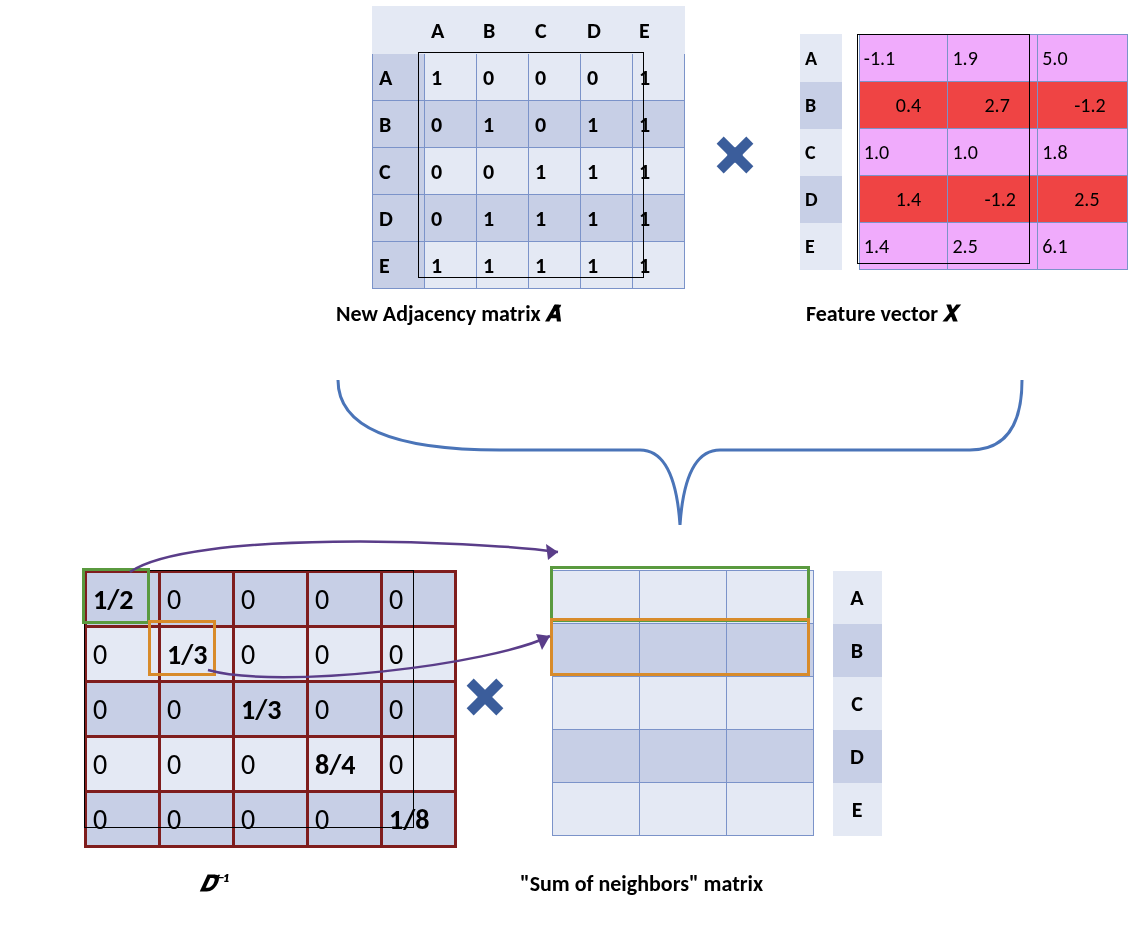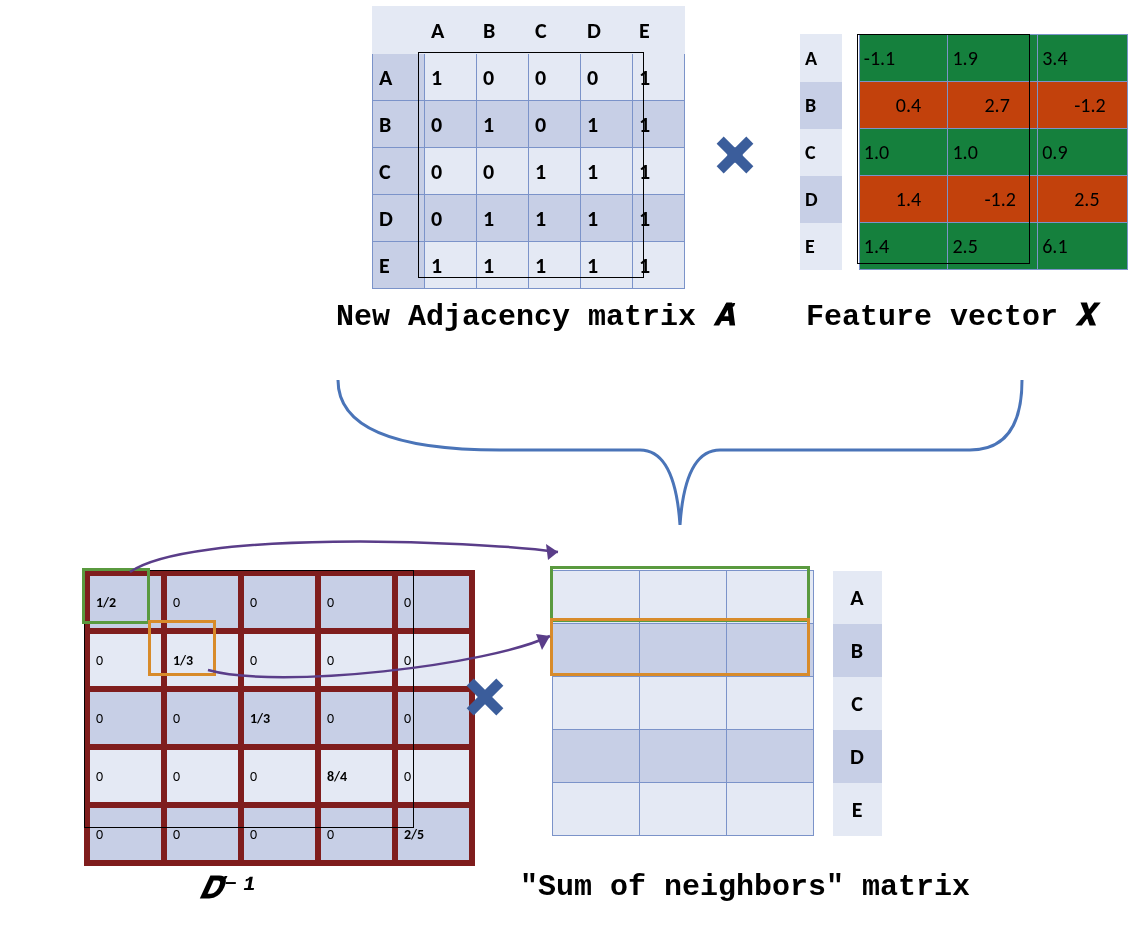--- a/index.html
+++ b/index.html
@@ -35,32 +35,32 @@
   .featX { position: absolute; left: 800px; top: 34px; }
   .featX td {
     width: 56px; height: 44px;
     border: 1px solid #7b93c9;
     font-size: 20px; font-weight: 400;
     padding-left: 4px;
   }
   .featX .lbl { width: 40px; border: 1px solid #fff; font-weight: 700; background: transparent; }
   .featX .lbl-dark { background: #c7cfe6; border:1px solid #c7cfe6; }
   .featX .lbl-light { background: #e4e9f4; border:1px solid #e4e9f4; }
-  .featX .data-light { background: #15803d; }
-  .featX .data-dark  { background: #c2410c; padding-left: 36px; }
-
-  
-  .caption { position: absolute; font-weight: 700; font-size: 30px; font-family: Liberation Mono, monospace; }
+  .featX .data-light { background: #f0abfc; }
+  .featX .data-dark  { background: #ef4444; padding-left: 36px; }
+
+  
+  .caption { position: absolute; font-weight: 700; font-size: 22px; }
 
   
   .dinv { position: absolute; left: 84px; top: 570px; }
   .dinv td {
     width: 64px; height: 50px;
-    border: 6px solid #7f1d1d;
-    font-size: 14px; padding-left: 6px;
+    border: 3px solid #7f1d1d;
+    font-size: 28px; padding-left: 6px;
   }
   .dinv .data-light { background: #e4e9f4; }
   .dinv .data-dark  { background: #c7cfe6; }
   .dinv .diag { font-weight: 700; }
 
   
   .sumN { position: absolute; left: 552px; top: 570px; }
   .sumN td {
     width: 84px; height: 50px;
     border: 1px solid #7b93c9;
@@ -167,35 +167,35 @@
     </svg>
   </div>
 
   <table class="featX">
     <tbody>
         <tr>
       <td class="lbl lbl-light">A</td>
       <td style="width:14px;border:none;background:transparent;"></td>
       <td class="cell data-light">-1.1</td>
       <td class="cell data-light">1.9</td>
-      <td class="cell data-light">3.4</td>
+      <td class="cell data-light">5.0</td>
     </tr>
     <tr>
       <td class="lbl lbl-dark">B</td>
       <td style="width:14px;border:none;background:transparent;"></td>
       <td class="cell data-dark">0.4</td>
       <td class="cell data-dark">2.7</td>
       <td class="cell data-dark">-1.2</td>
     </tr>
     <tr>
       <td class="lbl lbl-light">C</td>
       <td style="width:14px;border:none;background:transparent;"></td>
       <td class="cell data-light">1.0</td>
       <td class="cell data-light">1.0</td>
-      <td class="cell data-light">0.9</td>
+      <td class="cell data-light">1.8</td>
     </tr>
     <tr>
       <td class="lbl lbl-dark">D</td>
       <td style="width:14px;border:none;background:transparent;"></td>
       <td class="cell data-dark">1.4</td>
       <td class="cell data-dark">-1.2</td>
       <td class="cell data-dark">2.5</td>
     </tr>
     <tr>
       <td class="lbl lbl-light">E</td>
@@ -246,21 +246,21 @@
       <td class="data-light">0</td>
       <td class="data-light">0</td>
       <td class="data-light diag">8/4</td>
       <td class="data-light">0</td>
     </tr>
     <tr>
       <td class="data-dark">0</td>
       <td class="data-dark">0</td>
       <td class="data-dark">0</td>
       <td class="data-dark">0</td>
-      <td class="data-dark diag">2/5</td>
+      <td class="data-dark diag">1/8</td>
     </tr>
   </tbody>
     </table>
   <div style="position:absolute; left:84px; top:570px; width:328px; height:256px; border:1.5px solid #000; pointer-events:none;"></div>
 
   <div class="multiply" style="left:460px; top:672px;">
     <svg width="50" height="50" viewBox="0 0 50 50">
       <g fill="#3b5d9b">
         <rect x="4" y="20" width="42" height="10" transform="rotate(45 25 25)"></rect>
         <rect x="4" y="20" width="42" height="10" transform="rotate(-45 25 25)"></rect>

